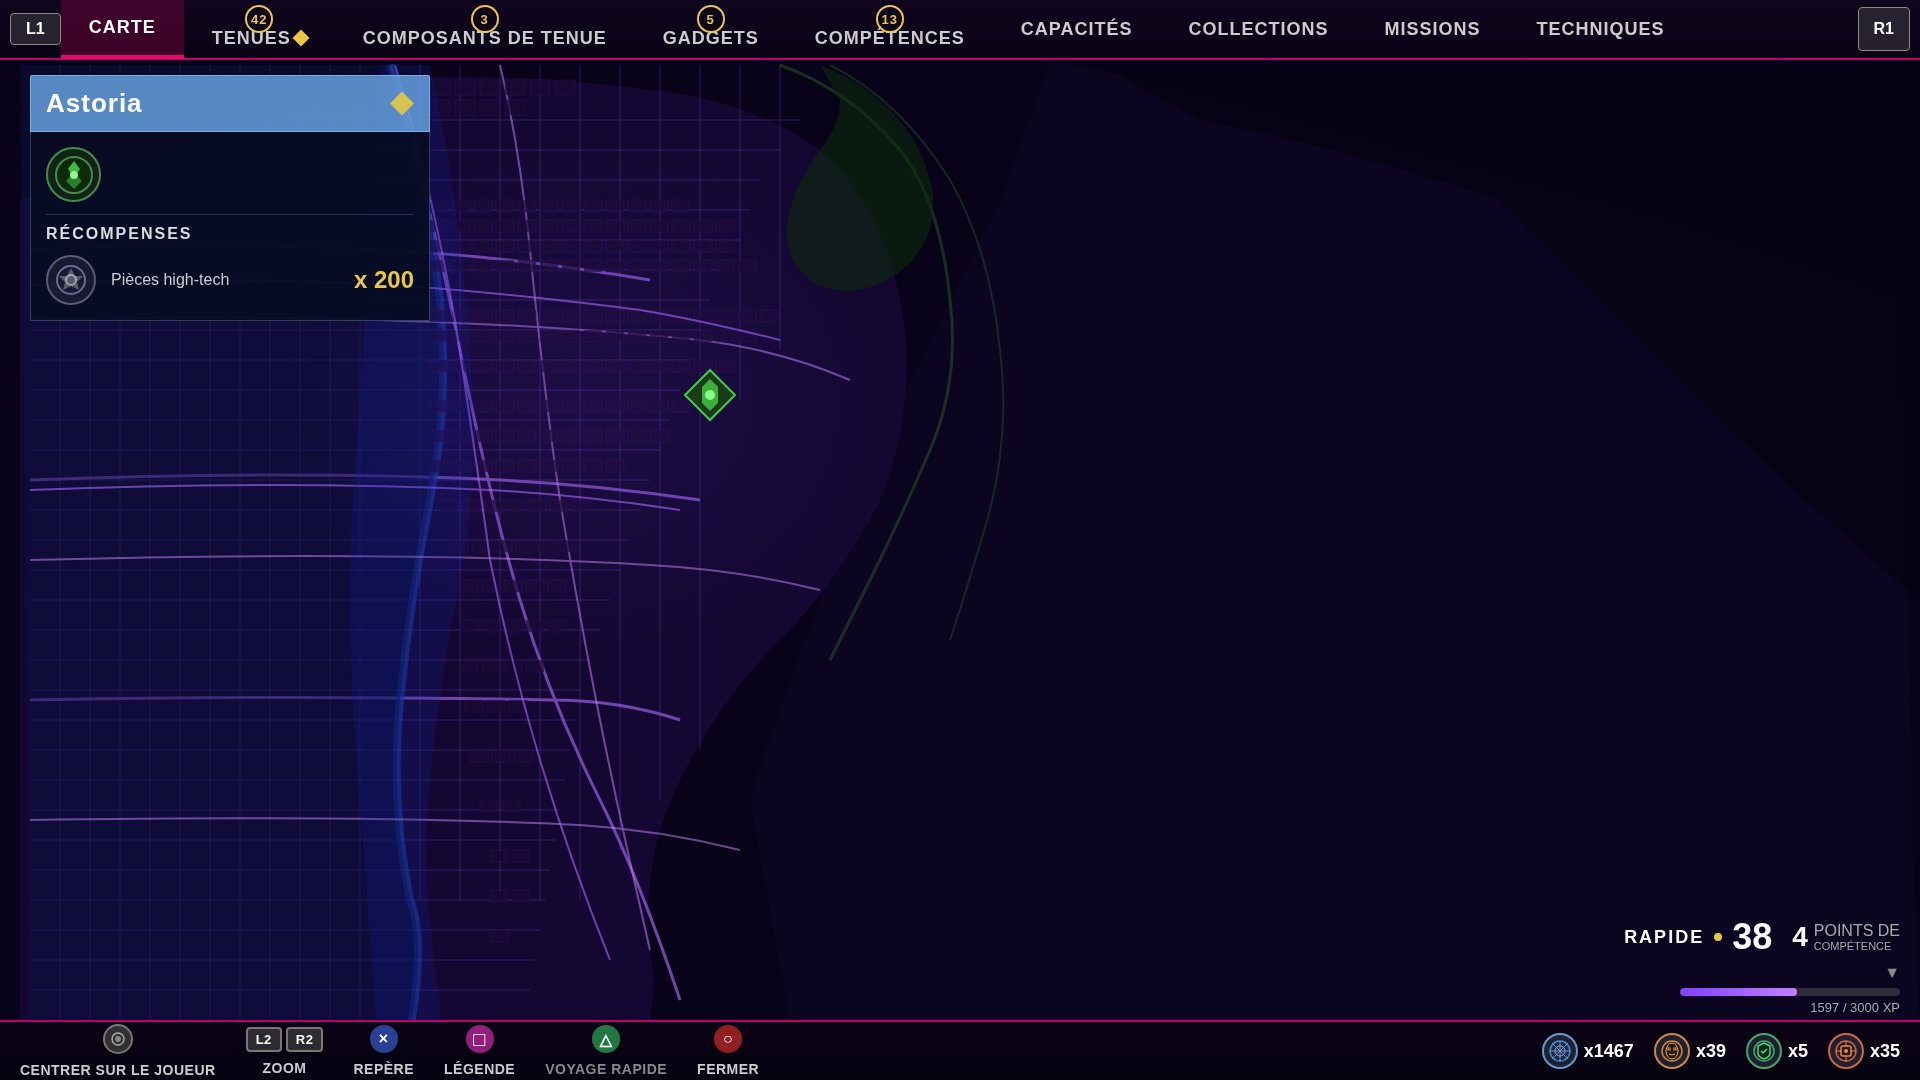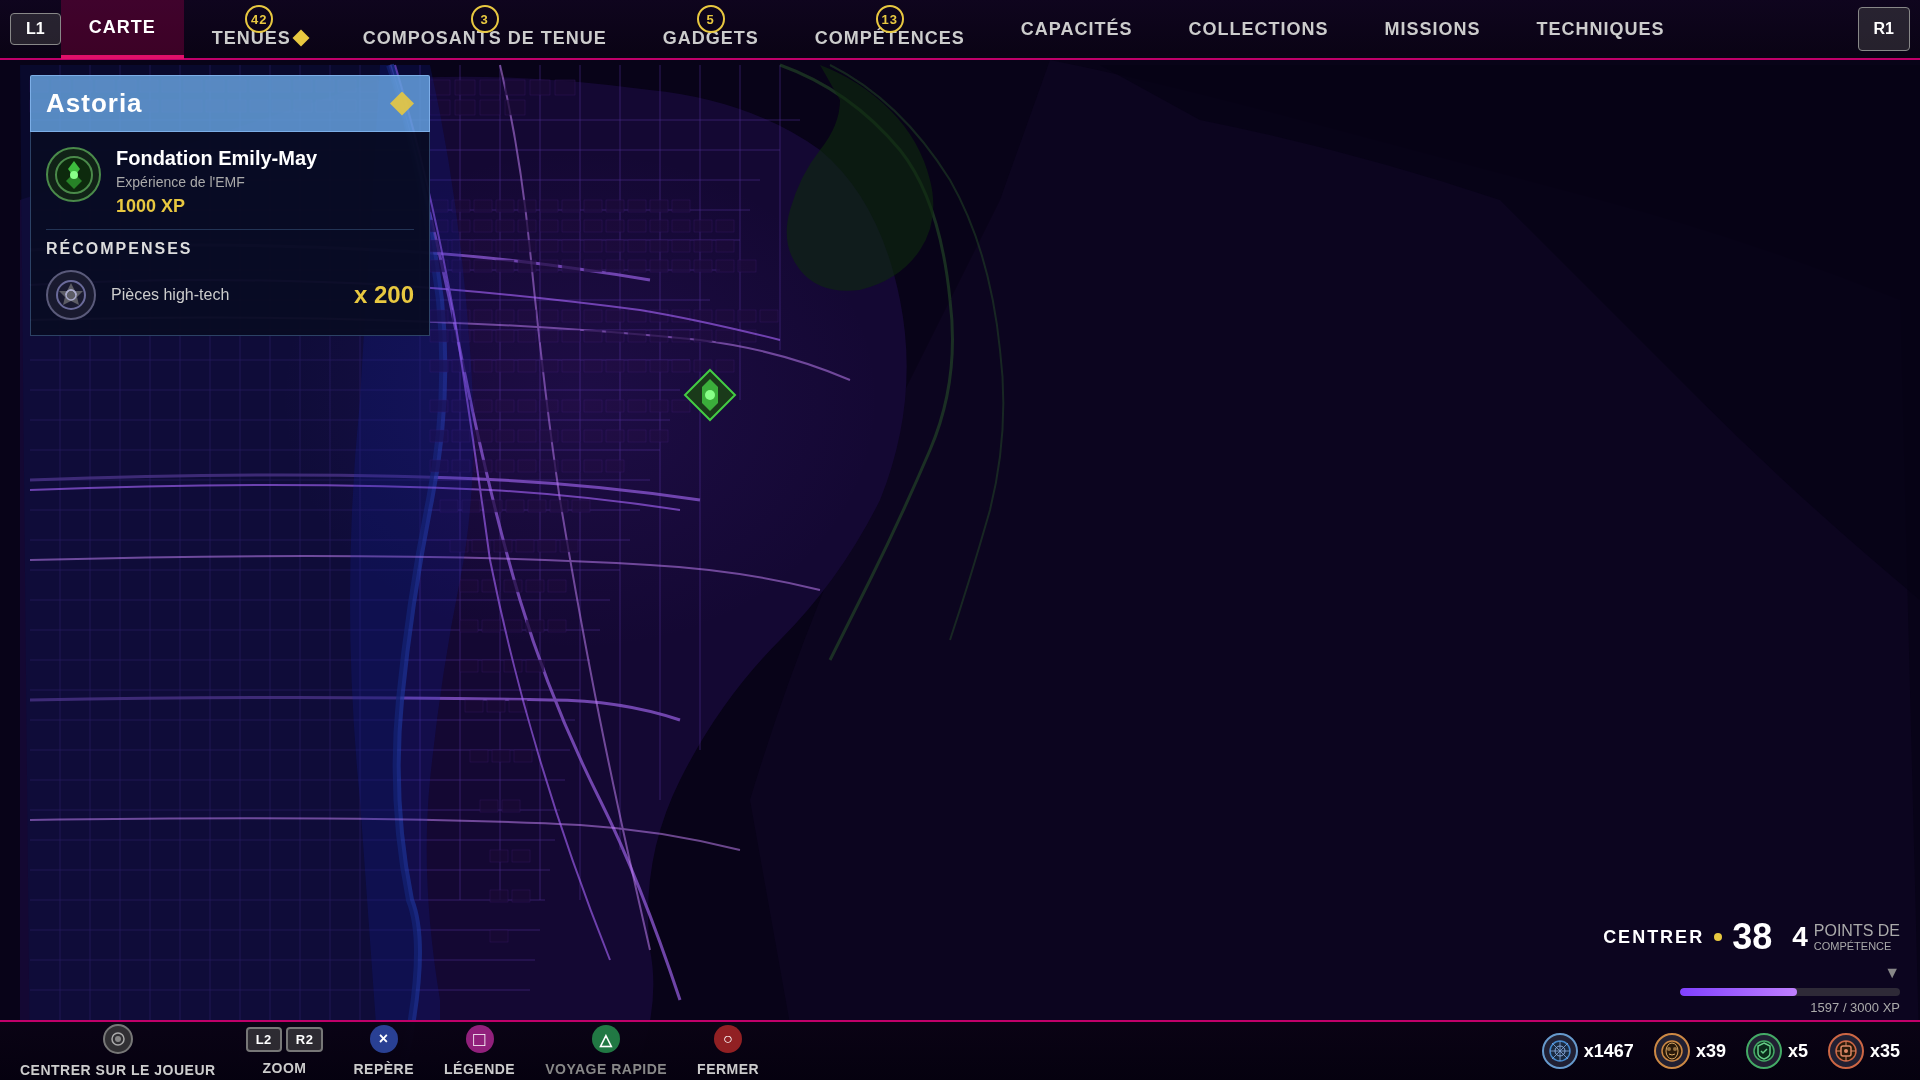--- a/index.html
+++ b/index.html
@@ -882,25 +882,20 @@
   <div class="mission-card">
     <div class="mission-content">
       <div class="mission-icon">
         <svg width="40" height="40" viewBox="0 0 40 40">
           <circle cx="20" cy="20" r="18" fill="#0d2a0d" stroke="#4a8a4a" stroke-width="2"></circle>
           <path d="M20,6 L26,14 L20,22 L14,14 Z" fill="#44cc44" opacity="0.9"></path>
           <path d="M20,18 L28,26 L20,34 L12,26 Z" fill="#33aa33" opacity="0.7"></path>
           <circle cx="20" cy="20" r="4" fill="#88ff88"></circle>
         </svg>
       </div>
-      <div class="mission-text">
-        <div class="mission-title">Fondation Emily-May</div>
-        <div class="mission-subtitle">Expérience de l'EMF</div>
-        <div class="mission-xp">1000 XP</div>
-      </div>
     </div>
 
     <div class="divider"></div>
 
     <div class="rewards-title">RÉCOMPENSES</div>
 
     <div class="reward-item">
       <div class="reward-icon">
         <svg width="32" height="32" viewBox="0 0 32 32">
           <circle cx="16" cy="16" r="14" fill="#1a1a30" stroke="#6a6a9a" stroke-width="2"></circle>
@@ -910,21 +905,21 @@
         </svg>
       </div>
       <span class="reward-name">Pièces high-tech</span>
       <span class="reward-amount">x 200</span>
     </div>
   </div>
 </div>
 
 <div id="bottom-right">
   <div class="level-row">
-    <span class="niveau-label">CENTRER</span>
+    <span class="niveau-label">RAPIDE</span>
     <div class="level-dot"></div>
     <span class="level-number">38</span>
     <div style="display:flex;align-items:center;gap:6px;margin-left:10px;">
       <span style="font-size:28px;font-weight:900;color:#fff;">4</span>
       <div style="display:flex;flex-direction:column;justify-content:center;">
         <span style="font-size:16px;color:#aaa;line-height:1.2;">POINTS DE</span>
         <span style="font-size:11px;color:#aaa;line-height:1.2;">COMPÉTENCE</span>
       </div>
     </div>
   </div>

